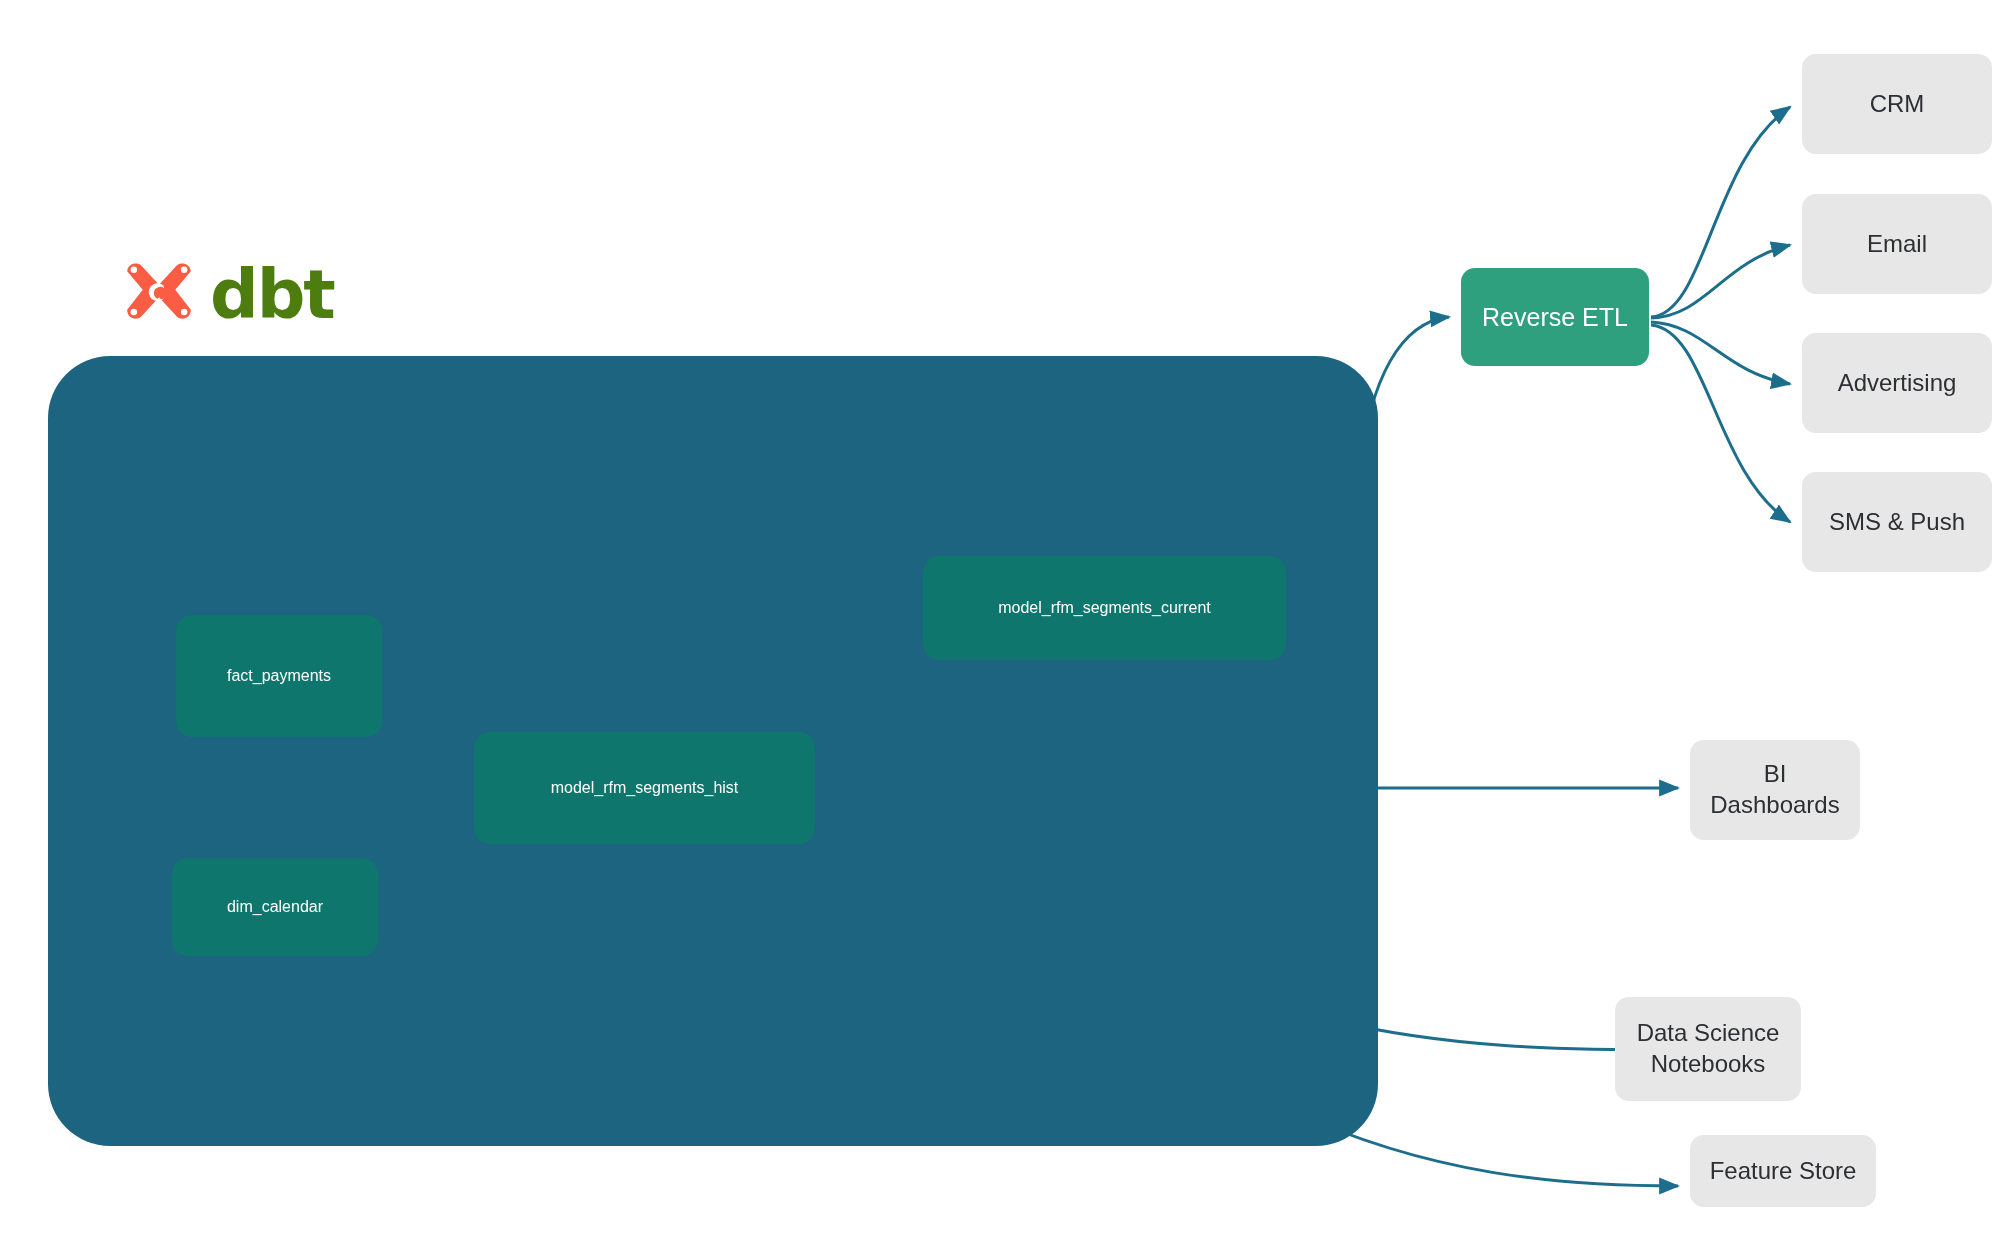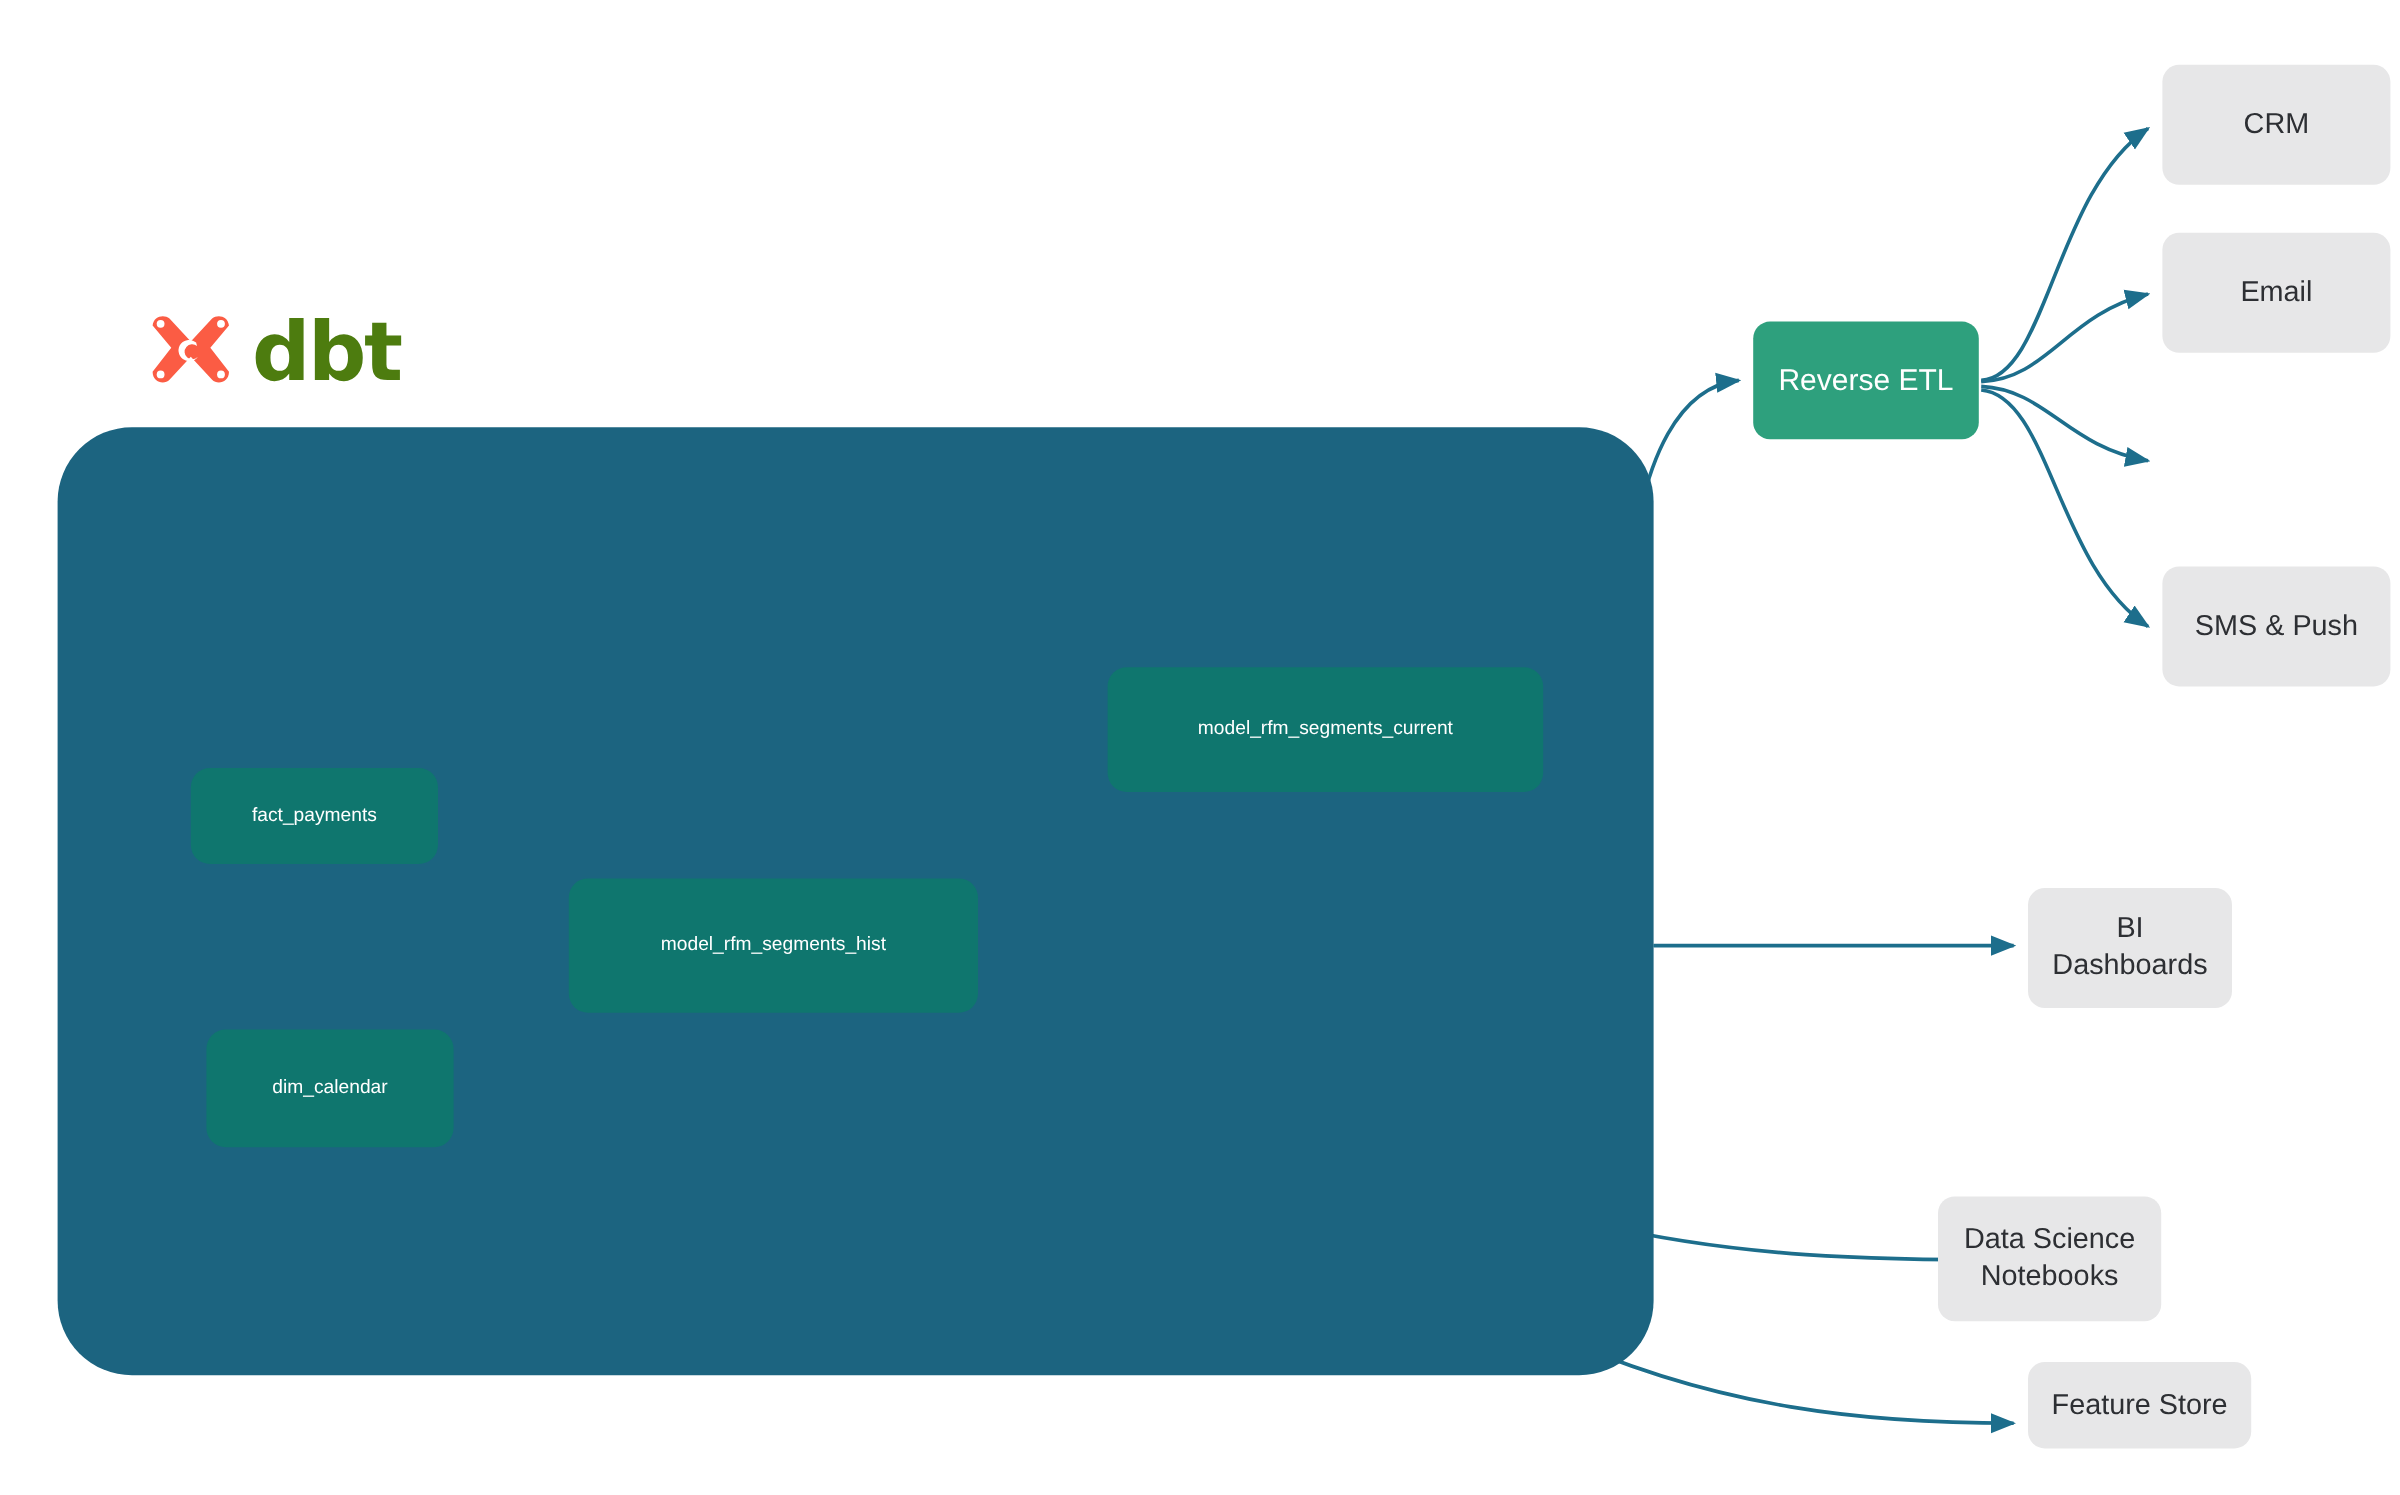--- a/index.html
+++ b/index.html
@@ -67,21 +67,21 @@
     border-radius: 16px;
     color: #ffffff;
     font-size: 16px;
     display: flex;
     align-items: center;
     justify-content: center;
     text-align: center;
     box-sizing: border-box;
     padding: 0 18px;
   }
-  #node-fact-payments   { left: 159px; top: 615px; width: 206px; height: 80px; margin-top: 25px; }
+  #node-fact-payments   { left: 176px; top: 615px; width: 206px; height: 122px; }
   #node-dim-calendar    { left: 172px; top: 858px; width: 206px; height: 98px; }
   #node-rfm-hist        { left: 474px; top: 732px; width: 341px; height: 112px; }
   #node-rfm-current     { left: 923px; top: 556px; width: 363px; height: 104px; }
 
   
   #node-reverse-etl {
     position: absolute;
     left: 1461px;
     top: 268px;
     width: 188px;
@@ -199,20 +199,23 @@
   <div id="node-reverse-etl">
     <span>Reverse ETL</span>
   </div>
 
   <div class="dest-node" id="dest-crm">
     <span>CRM</span>
   </div>
   <div class="dest-node" id="dest-email">
     <span>Email</span>
   </div>
+  <div class="dest-node" id="dest-advertising">
+    <span>Advertising</span>
+  </div>
   <div class="dest-node" id="dest-sms-push">
     <span>SMS &amp; Push</span>
   </div>
 
   <div class="dest-node" id="dest-bi">
     <span>BI Dashboards</span>
   </div>
   <div class="dest-node" id="dest-ds">
     <span>Data Science
 Notebooks</span>

